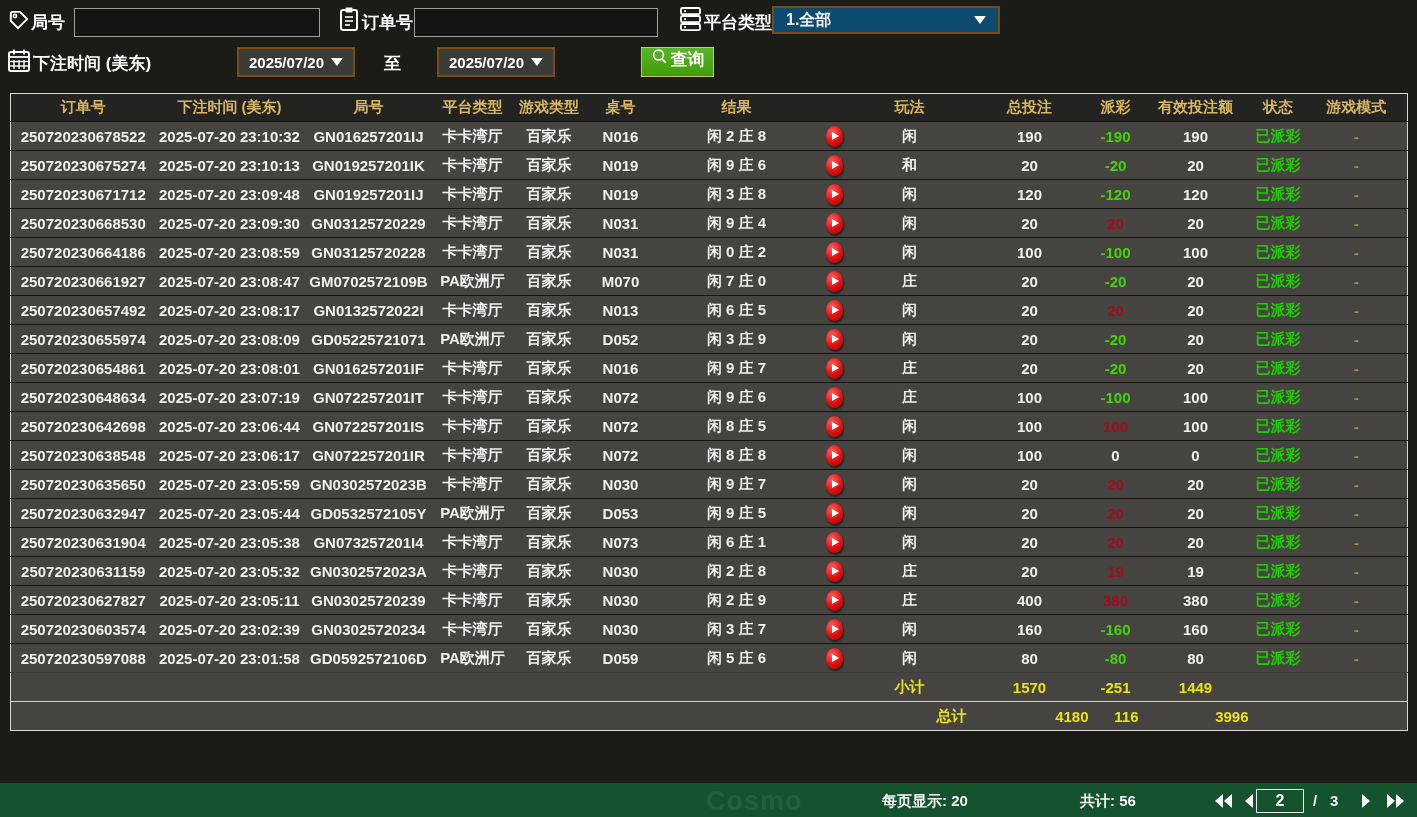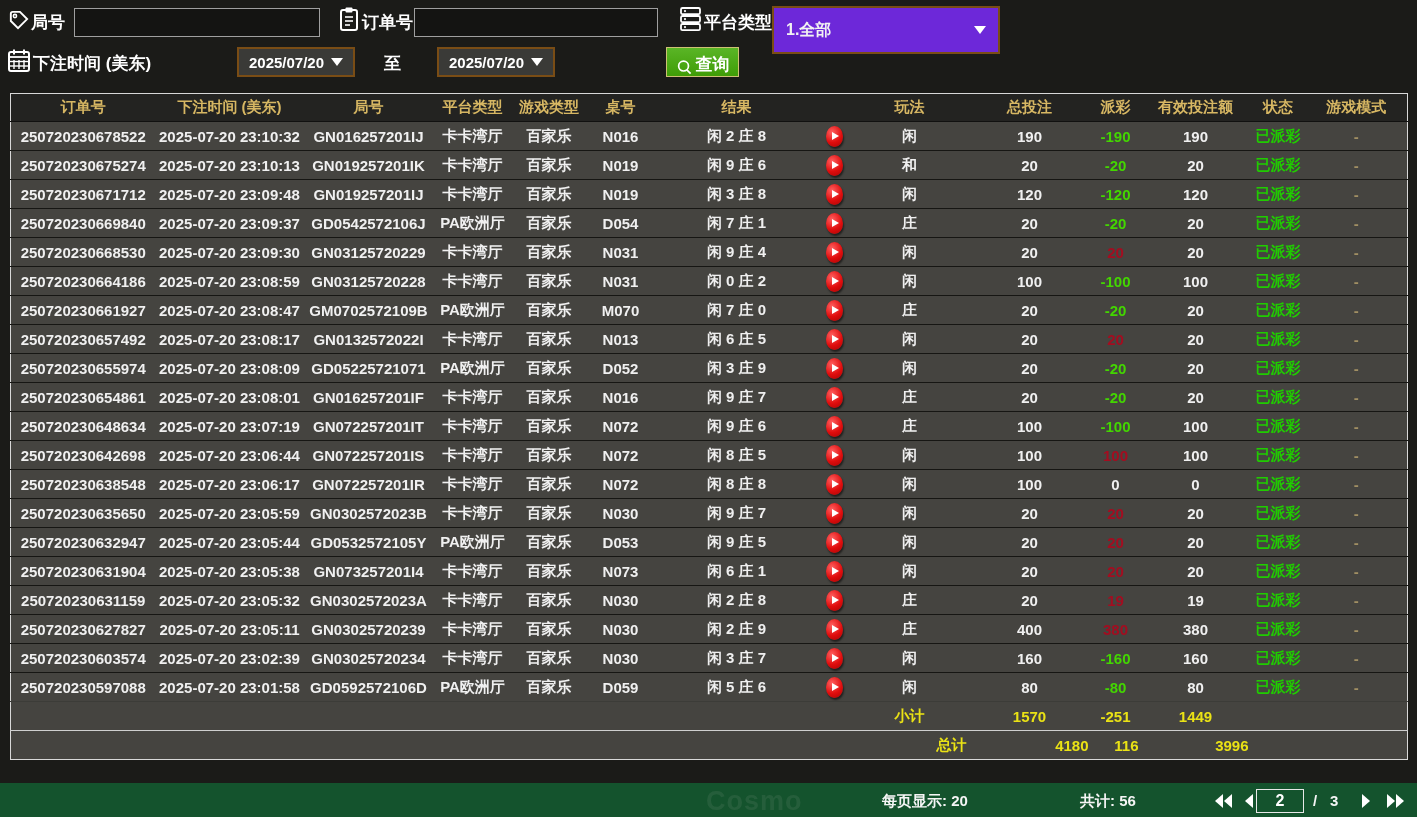--- a/index.html
+++ b/index.html
@@ -18,29 +18,29 @@
     position:absolute; height:29px; background:#141412; border:1px solid #9f9f9f;
     color:#ffffff; font:bold 15px "Liberation Sans",sans-serif; padding:0 7px; outline:none;
   }
   .date-box {
     position:absolute; width:118px; height:30px; background:#3a3a37;
     border:2px solid #7a4d15; color:#fff; font-size:15px;
     display:flex; align-items:center; justify-content:center; gap:7px; cursor:pointer;
   }
   .caret { width:0; height:0; border-left:6px solid transparent; border-right:6px solid transparent; border-top:8px solid #ffffff; }
   .platform-box {
-    position:absolute; left:772px; top:6px; width:228px; height:48px;
-    background:#6d28d9; border:2px solid #7a4d15; color:#f2f2f2; font-size:16px;
+    position:absolute; left:772px; top:6px; width:228px; height:28px;
+    background:#0c4a6e; border:2px solid #7a4d15; color:#f2f2f2; font-size:16px;
     display:flex; align-items:center; justify-content:space-between; padding:0 12px; cursor:pointer;
   }
   .query-btn {
-    position:absolute; left:666px; top:47px; width:73px; height:30px;
+    position:absolute; left:641px; top:47px; width:73px; height:30px;
     background:linear-gradient(#5ab526,#3f9d07); border:1px solid #cdc173;
     color:#ffffff; font:bold 17px "Liberation Sans",sans-serif;
-    display:flex; align-items:flex-end; justify-content:center; gap:3px; cursor:pointer; padding:0;
+    display:flex; align-items:flex-start; justify-content:center; gap:3px; cursor:pointer; padding:0;
   }
   
   table.bets {
     position:absolute; left:10px; top:93px; width:1397px;
     border-collapse:collapse; table-layout:fixed;
     border:1px solid #d8d8d8;
   }
   table.bets th {
     background:#232321; color:#d7b763; font-size:15px; font-weight:bold;
     height:28px; text-align:center; padding:0 2px; border-bottom:1px solid #111110;
@@ -229,36 +229,20 @@
         <td>闲 3 庄 8</td>
         <td><span class="play-icon"></span></td>
         <td>闲</td>
         <td>120</td>
         <td class="pay-neg">-120</td>
         <td>120</td>
         <td class="status-paid">已派彩</td>
         <td class="mode-dash">-</td>
       </tr>
       <tr>
-        <td>250720230669840</td>
-        <td>2025-07-20 23:09:37</td>
-        <td>GD0542572106J</td>
-        <td>PA欧洲厅</td>
-        <td>百家乐</td>
-        <td>D054</td>
-        <td>闲 7 庄 1</td>
-        <td><span class="play-icon"></span></td>
-        <td>庄</td>
-        <td>20</td>
-        <td class="pay-neg">-20</td>
-        <td>20</td>
-        <td class="status-paid">已派彩</td>
-        <td class="mode-dash">-</td>
-      </tr>
-      <tr>
         <td>250720230668530</td>
         <td>2025-07-20 23:09:30</td>
         <td>GN03125720229</td>
         <td>卡卡湾厅</td>
         <td>百家乐</td>
         <td>N031</td>
         <td>闲 9 庄 4</td>
         <td><span class="play-icon"></span></td>
         <td>闲</td>
         <td>20</td>

